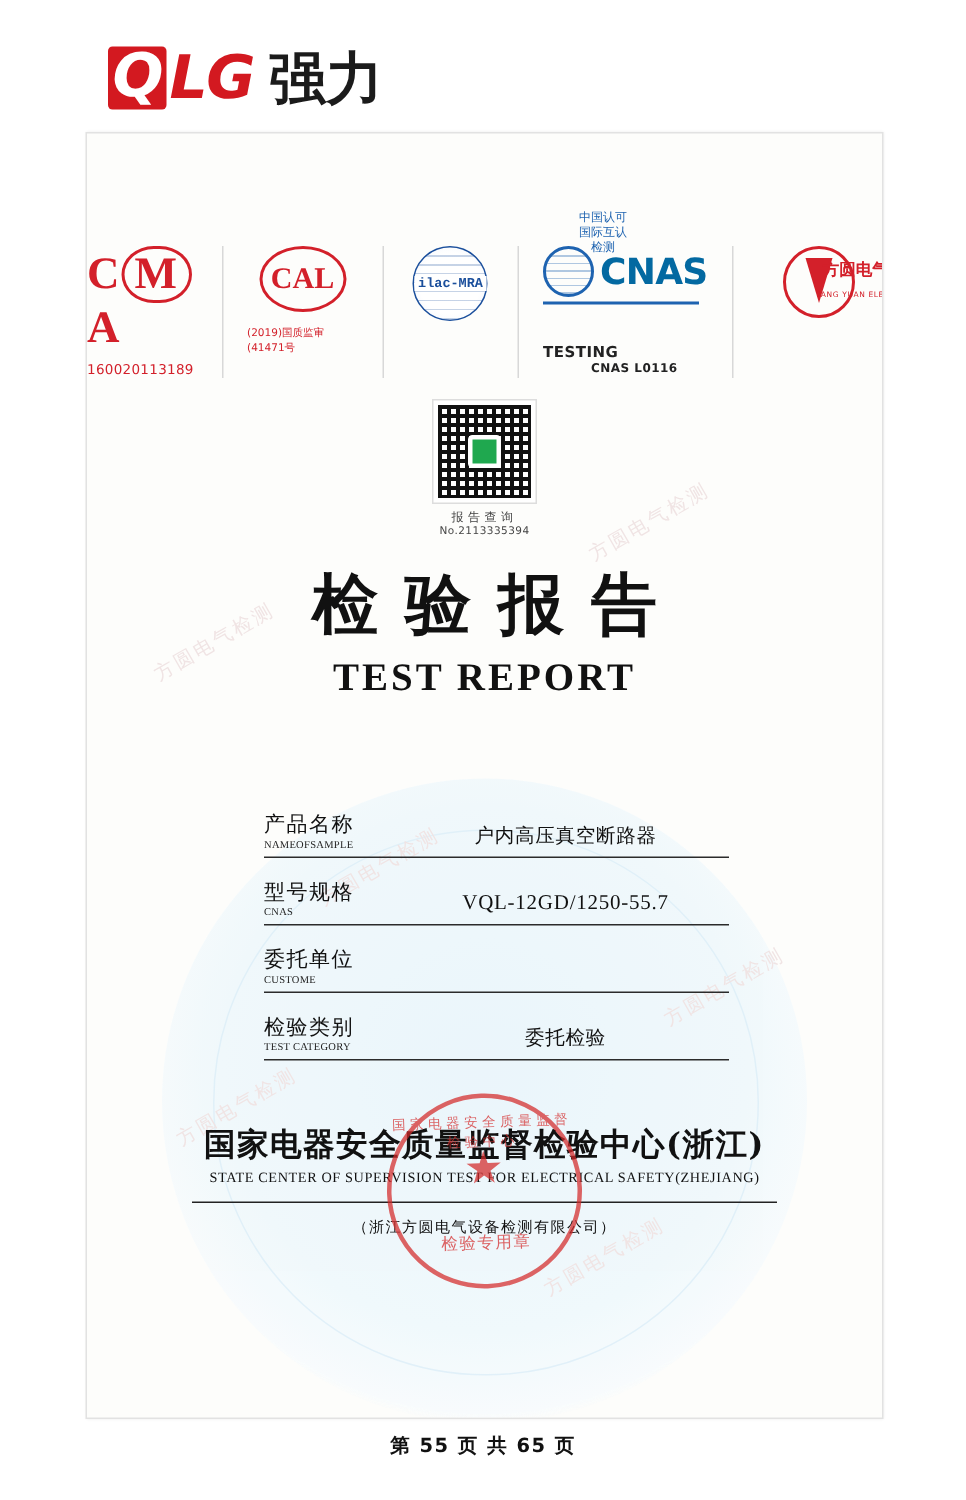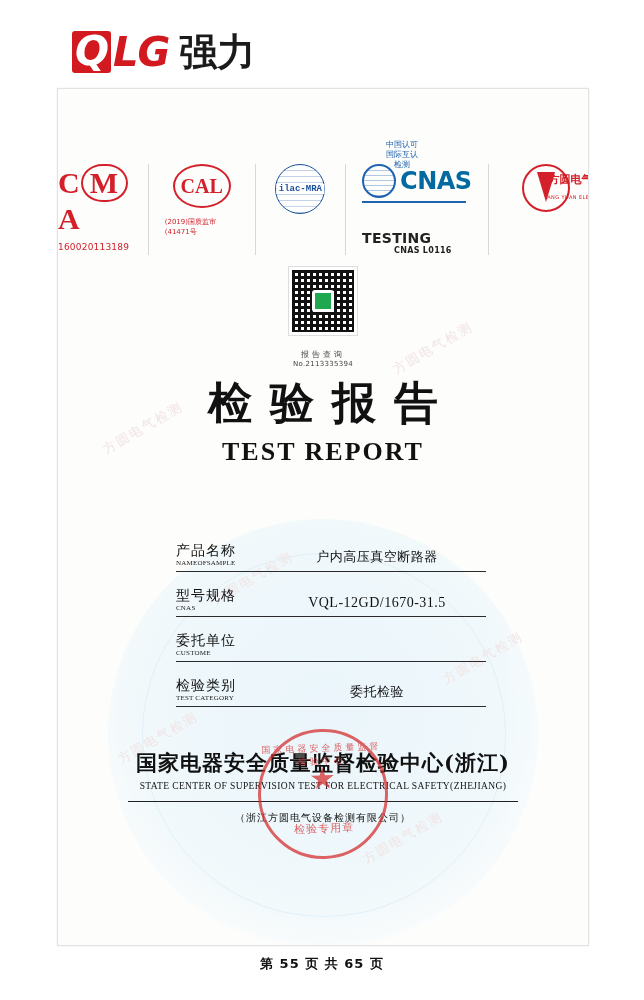--- a/index.html
+++ b/index.html
@@ -198,21 +198,21 @@
     font-weight: bold;
     color: #0369a1;
     letter-spacing: -.5px;
     line-height: 1;
   }
   .cnas-rule {
     height: 2px; background: #1e63b0; margin: 3px 0 2px 0; width: 104px;
   }
   .cnas-sub1 {
     font-family: "DejaVu Sans", sans-serif;
-    font-size: 14px; font-weight: bold; color: #222; letter-spacing: .3px; margin-top: 27px;
+    font-size: 10px; font-weight: bold; color: #222; letter-spacing: .3px; margin-top: 27px;
   }
   .cnas-sub2 {
     font-family: "DejaVu Sans", sans-serif;
     font-size: 8px; font-weight: bold; color: #222; letter-spacing: .3px; padding-left: 32px;
   }
   .cnas-cn {
     position: absolute;
     top: -24px; left: 24px;
     font-size: 8px;
     color: #1e63b0;
@@ -283,21 +283,21 @@
     content: "";
     position: absolute;
     left: 50%; top: 50%;
     width: 16px; height: 16px;
     transform: translate(-50%,-50%);
     background: #1fa84f;
     border: 3px solid #fff;
     border-radius: 3px;
   }
   .qr-cap1 {
-    margin-top: 14px;
+    margin-top: 4px;
     font-size: 8px;
     color: #444;
     letter-spacing: 3px;
   }
   .qr-cap2 {
     font-family: "DejaVu Sans", sans-serif;
     font-size: 7px;
     color: #444;
     letter-spacing: .3px;
   }
@@ -546,21 +546,21 @@
         <div class="f-en">NAMEOFSAMPLE</div>
       </div>
       <div class="field-value">户内高压真空断路器</div>
     </div>
 
     <div class="field">
       <div class="field-labels">
         <div class="f-cn">型号规格</div>
         <div class="f-en">CNAS</div>
       </div>
-      <div class="field-value mono">VQL-12GD/1670-31.5</div>
+      <div class="field-value mono">VQL-12GD/1250-55.7</div>
     </div>
 
     <div class="field">
       <div class="field-labels">
         <div class="f-cn">委托单位</div>
         <div class="f-en">CUSTOME</div>
       </div>
     </div>
 
     <div class="field">

